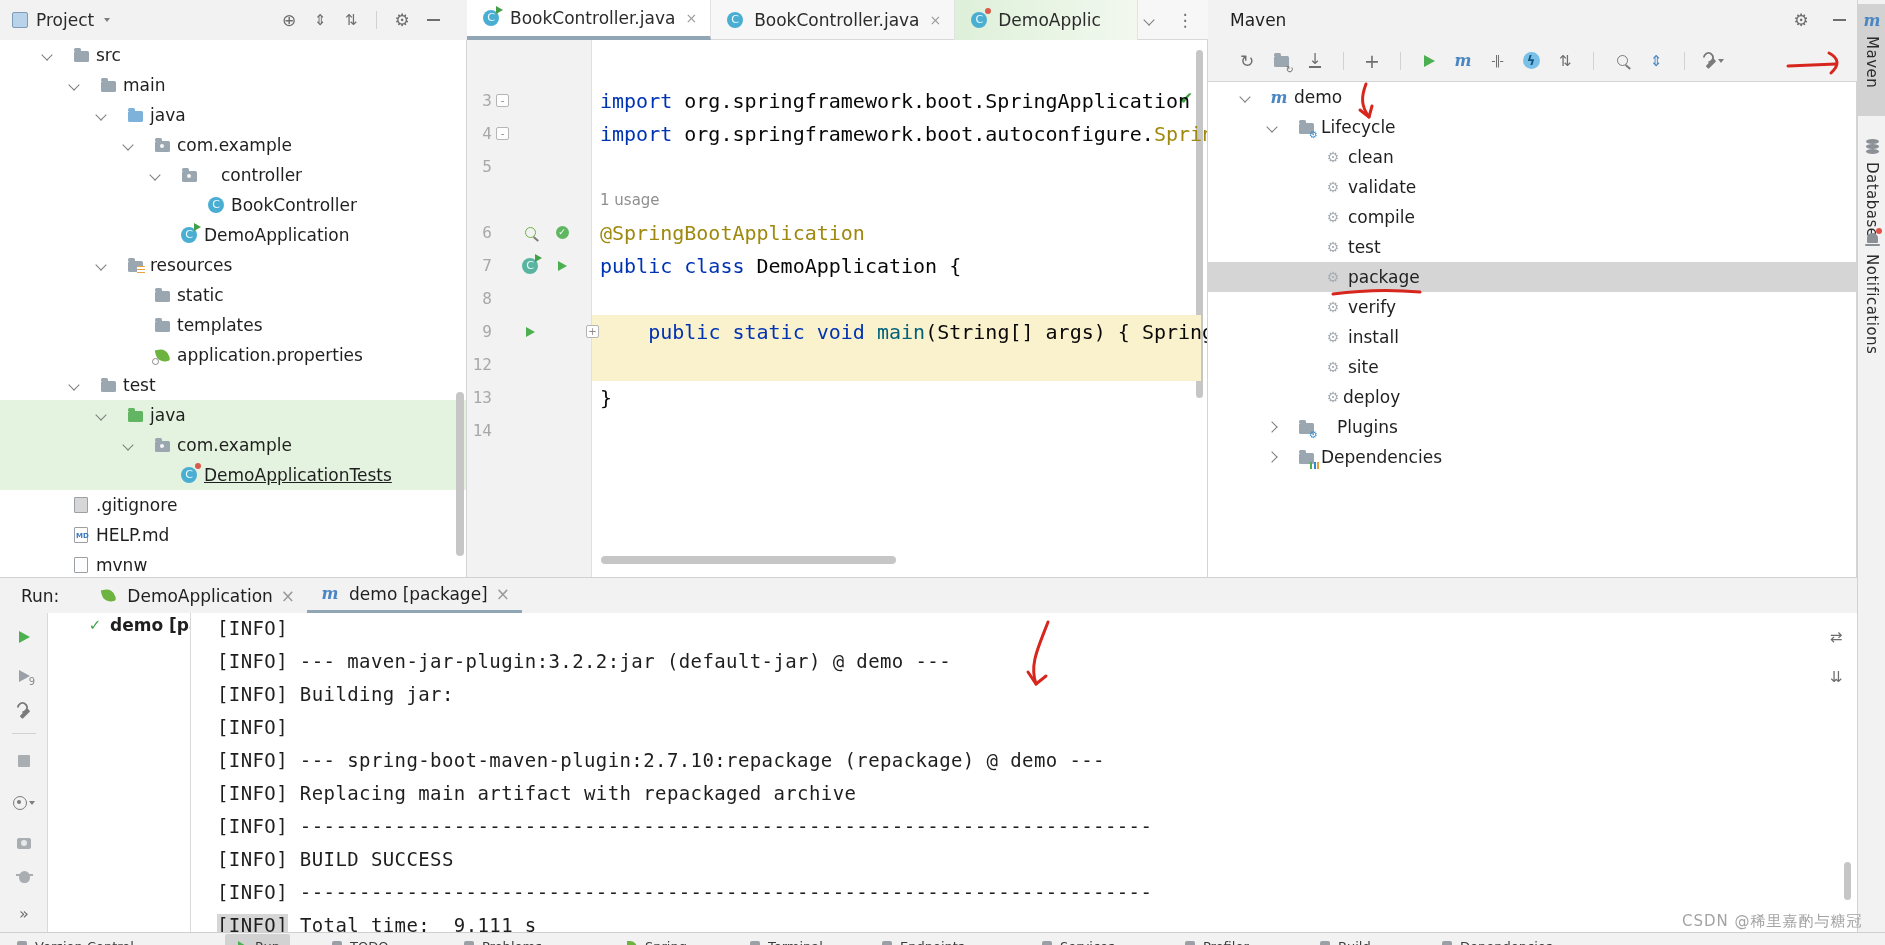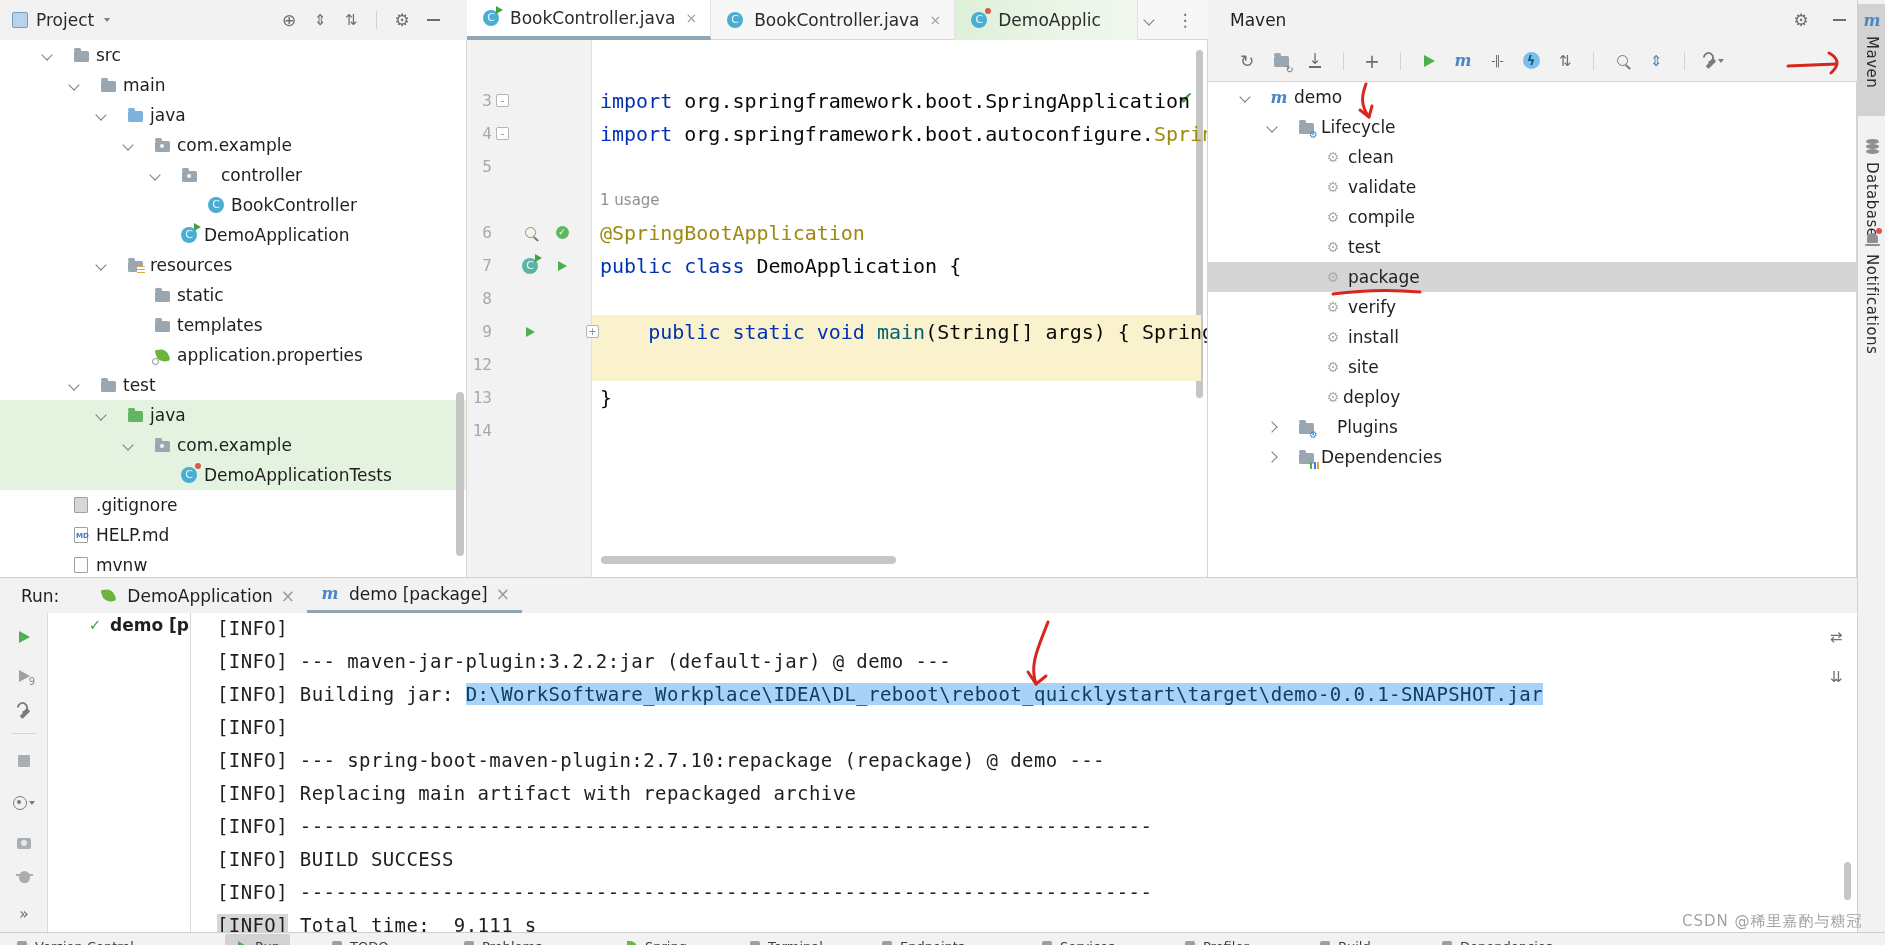--- a/index.html
+++ b/index.html
@@ -246,21 +246,21 @@
         <span class="ic ic-package" style="position: absolute; left: 151px;">
           <span class="fsh pk"></span>
         </span>
         <span class="lbl" style="position: absolute; left: 177px; margin: 0px;">com.example</span>
       </div>
       <div class="trow hl" style="top: 420px;">
         <span class="ic ic-class-test" style="position: absolute; left: 178px;">
           <span class="circ">C</span>
           <span class="tdot"></span>
         </span>
-        <span class="lbl" style="position: absolute; left: 204px; margin: 0px;">DemoApplicationTests</span>
+        <span class="lbl" style="position: absolute; left: 204px; margin: 0px; text-decoration: underline;">DemoApplicationTests</span>
       </div>
       <div class="trow" style="top: 450px;">
         <span class="ic ic-file-ignore" style="position: absolute; left: 70px;">
           <span class="doc gray"></span>
         </span>
         <span class="lbl" style="position: absolute; left: 96px; margin: 0px;">.gitignore</span>
       </div>
       <div class="trow" style="top: 480px;">
         <span class="ic ic-file-md" style="position: absolute; left: 70px;">
           <span class="doc">
@@ -611,21 +611,21 @@
       <div style="position: absolute; left: 36px; top: 2px; display: flex; align-items: center; gap: 4px; white-space: nowrap; font-weight: bold; font-size: 17px;">
         <span class="ic ic-check">
           <span class="glyph" style="color:#43a047;font-size:15px;font-weight:bold">✓</span>
         </span>
         <span>demo [package]</span>
       </div>
     </div>
   <div class="abs console" id="console">
       <div class="conline" style="top: -2px;">[INFO]</div>
       <div class="conline" style="top: 31px;">[INFO] --- maven-jar-plugin:3.2.2:jar (default-jar) @ demo ---</div>
-      <div class="conline" style="top: 64px;"><span>[INFO] Building jar: </span><span class="hlpath">D:\WorkSoftware_Workplace\IDEA\DL_reboot\reboot_quicklystart\target\demo-0.0.1-SNAPSHOT.jar</span></div>
+      <div class="conline" style="top: 64px;"><span>[INFO] Building jar: </span></div>
       <div class="conline" style="top: 97px;">[INFO]</div>
       <div class="conline" style="top: 130px;">[INFO] --- spring-boot-maven-plugin:2.7.10:repackage (repackage) @ demo ---</div>
       <div class="conline" style="top: 163px;">[INFO] Replacing main artifact with repackaged archive</div>
       <div class="conline" style="top: 196px;">[INFO] ------------------------------------------------------------------------</div>
       <div class="conline" style="top: 229px;">[INFO] BUILD SUCCESS</div>
       <div class="conline" style="top: 262px;">[INFO] ------------------------------------------------------------------------</div>
       <div class="conline" style="top: 295px;"><span class="infograybg">[INFO]</span><span> Total time:  9.111 s</span></div>
       <div class="con-ics">
         <span class="ic ic-soft-wrap">
           <span class="glyph" style="font-size:15px">⇄</span>

